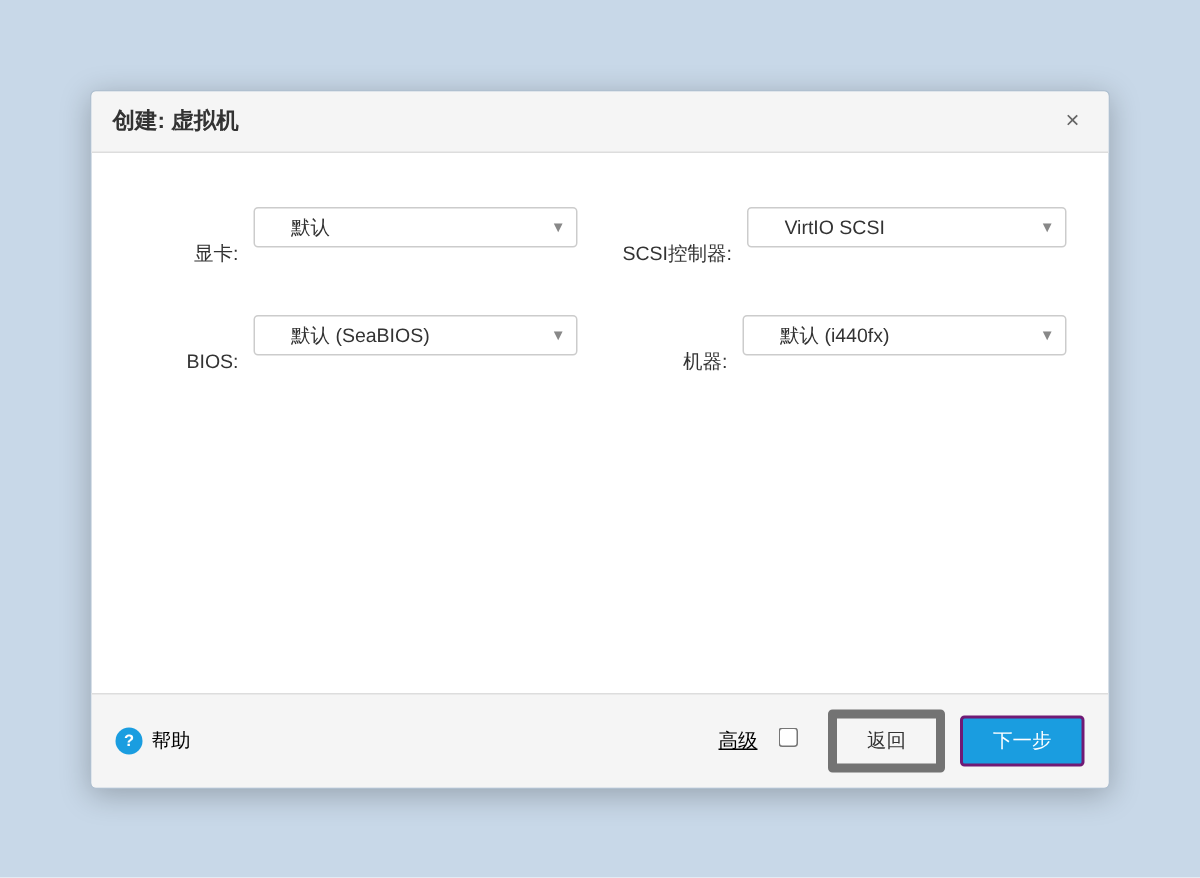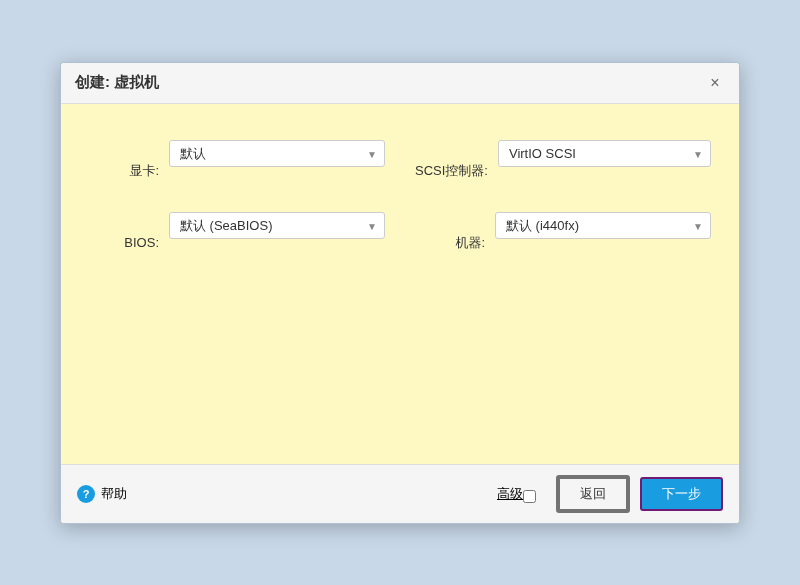--- a/index.html
+++ b/index.html
@@ -7,21 +7,21 @@
       background: #c8d8e8;
       display: flex;
       align-items: center;
       justify-content: center;
       width: 800px;
       height: 585px;
       font-family: "Microsoft YaHei", "PingFang SC", Arial, sans-serif;
       font-size: 13px;
     }
     .dialog {
-      background: #fef9c3;
+      background: #ffffff;
       border: 1px solid #b0c0d0;
       border-radius: 4px;
       width: 680px;
       box-shadow: 0 4px 20px rgba(0,0,0,0.25);
       overflow: hidden;
     }
     .dialog-title-bar {
       background: #f5f5f5;
       border-bottom: 1px solid #ddd;
       padding: 10px 14px;
@@ -94,21 +94,21 @@
       min-width: 70px;
       text-align: right;
       margin-top: 34px;
     }
     .form-control-wrap {
       flex: 1;
       position: relative;
     }
     .form-select {
       width: 100%;
-      padding: 5px 28px 5px 10px;
+      padding: 5px 28px 5px 24px;
       border: 1px solid #ccc;
       border-radius: 3px;
       background: #fff;
       color: #333;
       font-size: 13px;
       appearance: none;
       cursor: pointer;
     }
     .select-arrow {
       position: absolute;
@@ -157,28 +157,28 @@
       font-weight: bold;
       cursor: pointer;
     }
     .footer-right {
       display: flex;
       align-items: center;
       gap: 10px;
     }
     .advanced-wrap {
       display: flex;
-      align-items: flex-end;
-      gap: 0;
+      align-items: flex-start;
+      gap: 14px;
       margin-right: 10px;
       text-decoration: underline;
     }
     .btn {
       padding: 6px 20px;
-      border: 4px solid #737373;
+      border: 6px solid #737373;
       border-radius: 3px;
       cursor: pointer;
       font-size: 13px;
       font-family: inherit;
     }
     .btn-default {
       background: #f5f5f5;
       color: #333;
     }
     .btn-primary {

